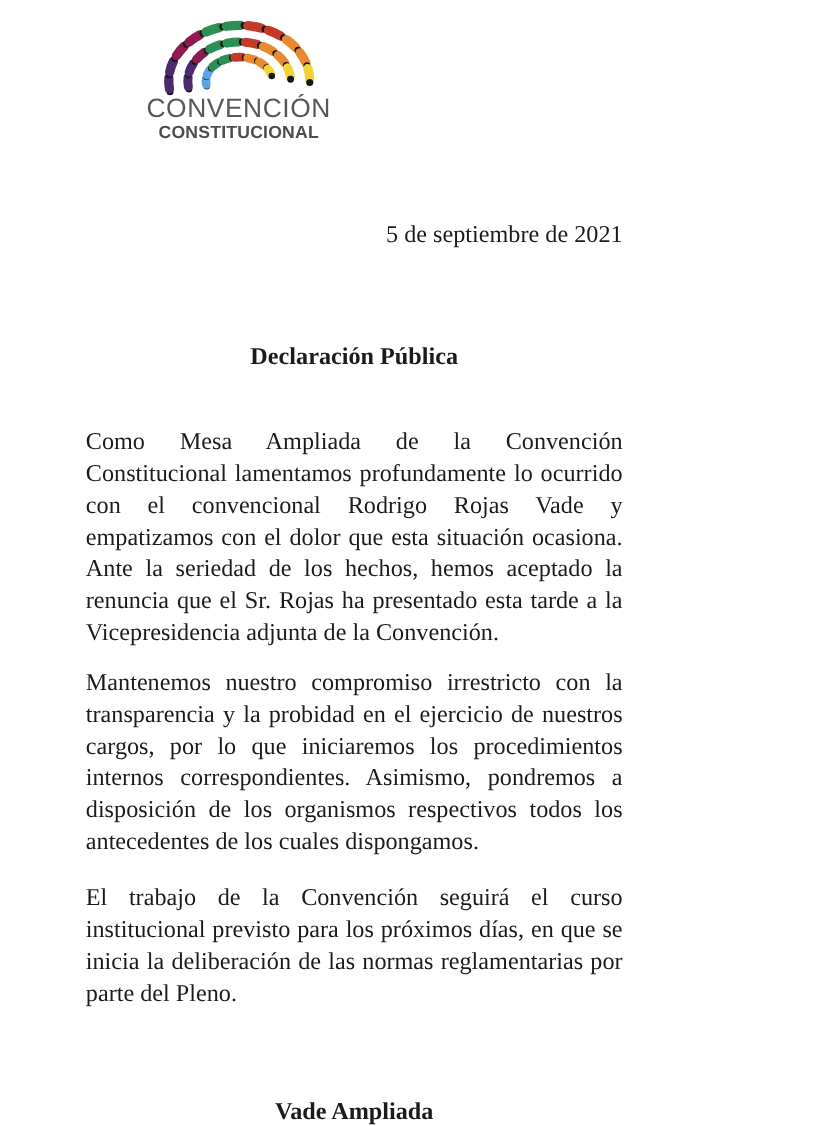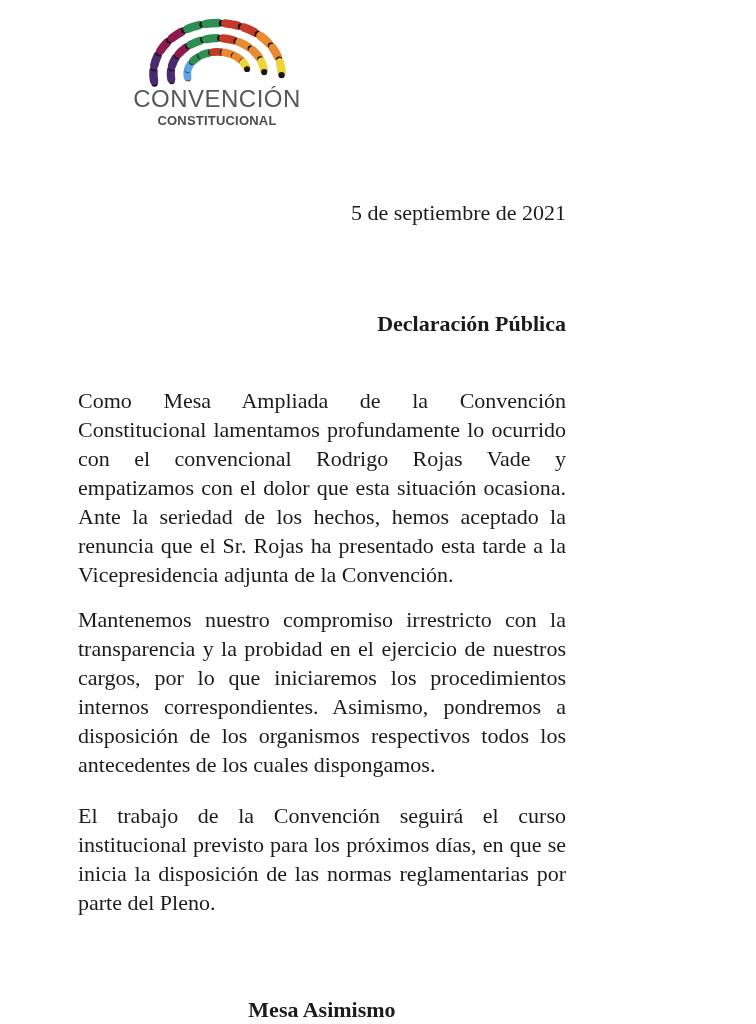--- a/index.html
+++ b/index.html
@@ -25,35 +25,35 @@
     font-size: 24px;
     line-height: 25px;
     font-weight: 400;
     color: #57585a;
     letter-spacing: 0.5px;
     margin-top: -2px;
     white-space: nowrap;
   }
   .logo-subtitle {
     font-family: "Liberation Sans", sans-serif;
-    font-size: 13px;
+    font-size: 16px;
     line-height: 19px;
     font-weight: 700;
     color: #4c4d4f;
     letter-spacing: 0.2px;
     white-space: nowrap;
   }
   .date {
     text-align: right;
     font-size: 22px;
     line-height: 29px;
     margin-top: 68px;
   }
   .doc-title {
-    text-align: right;
+    text-align: center;
     font-size: 22px;
     line-height: 29px;
     font-weight: 700;
     margin: 82px 0 0 0;
   }
   .para {
     font-size: 22px;
     line-height: 29px;
     text-align: justify;
     text-align-last: left;
@@ -142,20 +142,20 @@
   </header>
 
   <div class="date">5 de septiembre de 2021</div>
 
   <h1 class="doc-title">Declaración Pública</h1>
 
   <p class="para p1">Como Mesa Ampliada de la Convención Constitucional lamentamos profundamente lo ocurrido con el convencional Rodrigo Rojas Vade y empatizamos con el dolor que esta situación ocasiona. Ante la seriedad de los hechos, hemos aceptado la renuncia que el Sr. Rojas ha presentado esta tarde a la Vicepresidencia adjunta de la Convención.</p>
 
   <p class="para p2">Mantenemos nuestro compromiso irrestricto con la transparencia y la probidad en el ejercicio de nuestros cargos, por lo que iniciaremos los procedimientos internos correspondientes. Asimismo, pondremos a disposición de los organismos respectivos todos los antecedentes de los cuales dispongamos.</p>
 
-  <p class="para p3">El trabajo de la Convención seguirá el curso institucional previsto para los próximos días, en que se inicia la disposición de las normas reglamentarias por parte del Pleno.</p>
+  <p class="para p3">El trabajo de la Convención seguirá el curso institucional previsto para los próximos días, en que se inicia la deliberación de las normas reglamentarias por parte del Pleno.</p>
 
   <div class="signature">
-    <div>Mesa Asimismo</div>
+    <div>Vade Ampliada</div>
     <div>Declaración Constitucional</div>
   </div>
 
 </div>
 
 </body></html>

